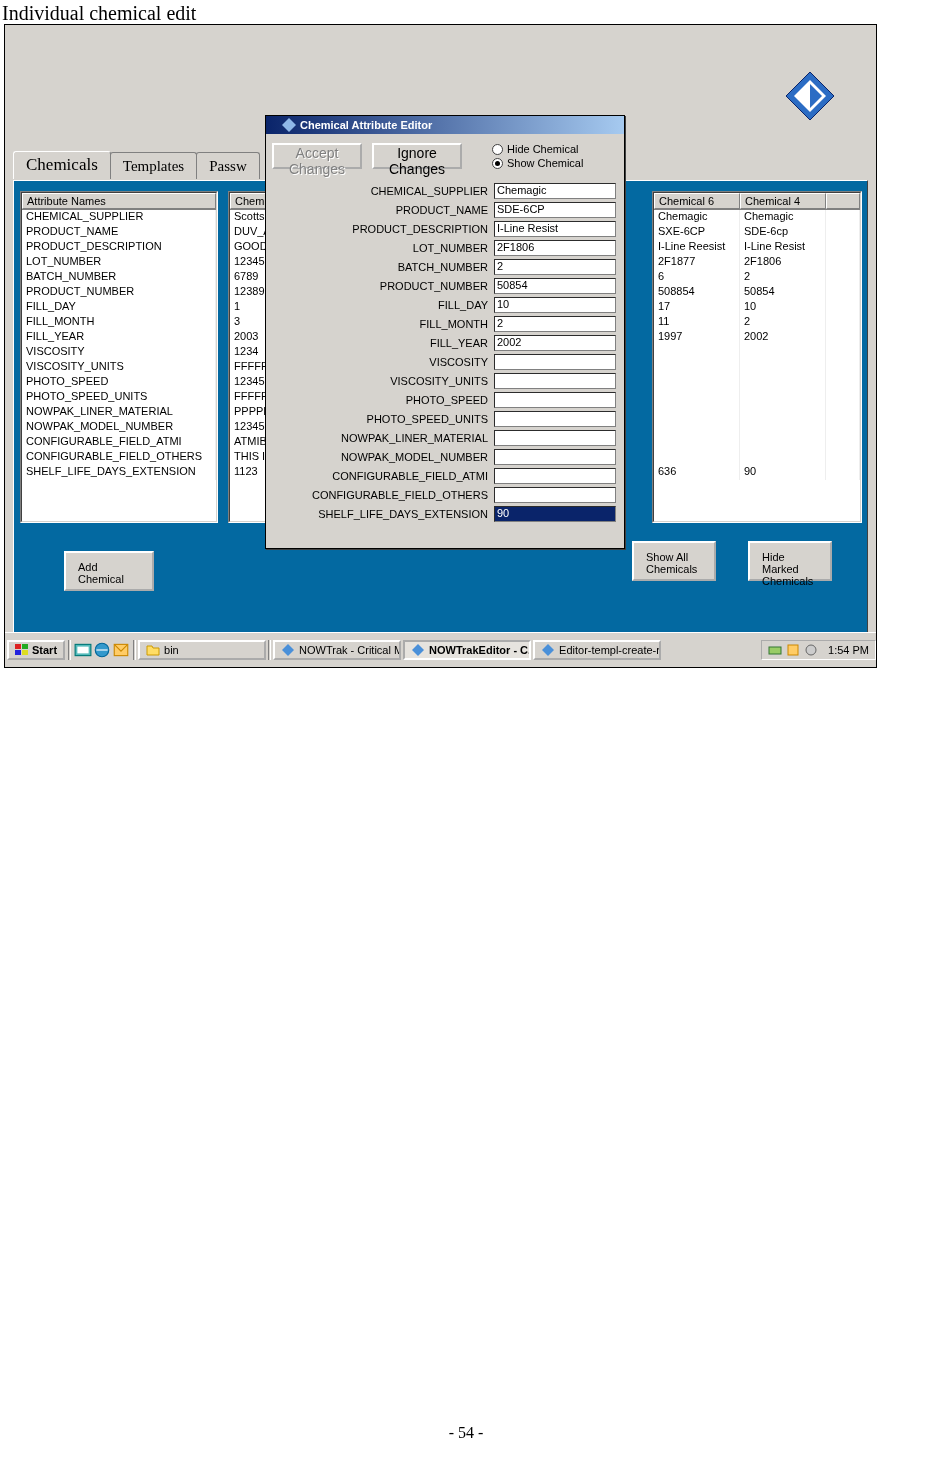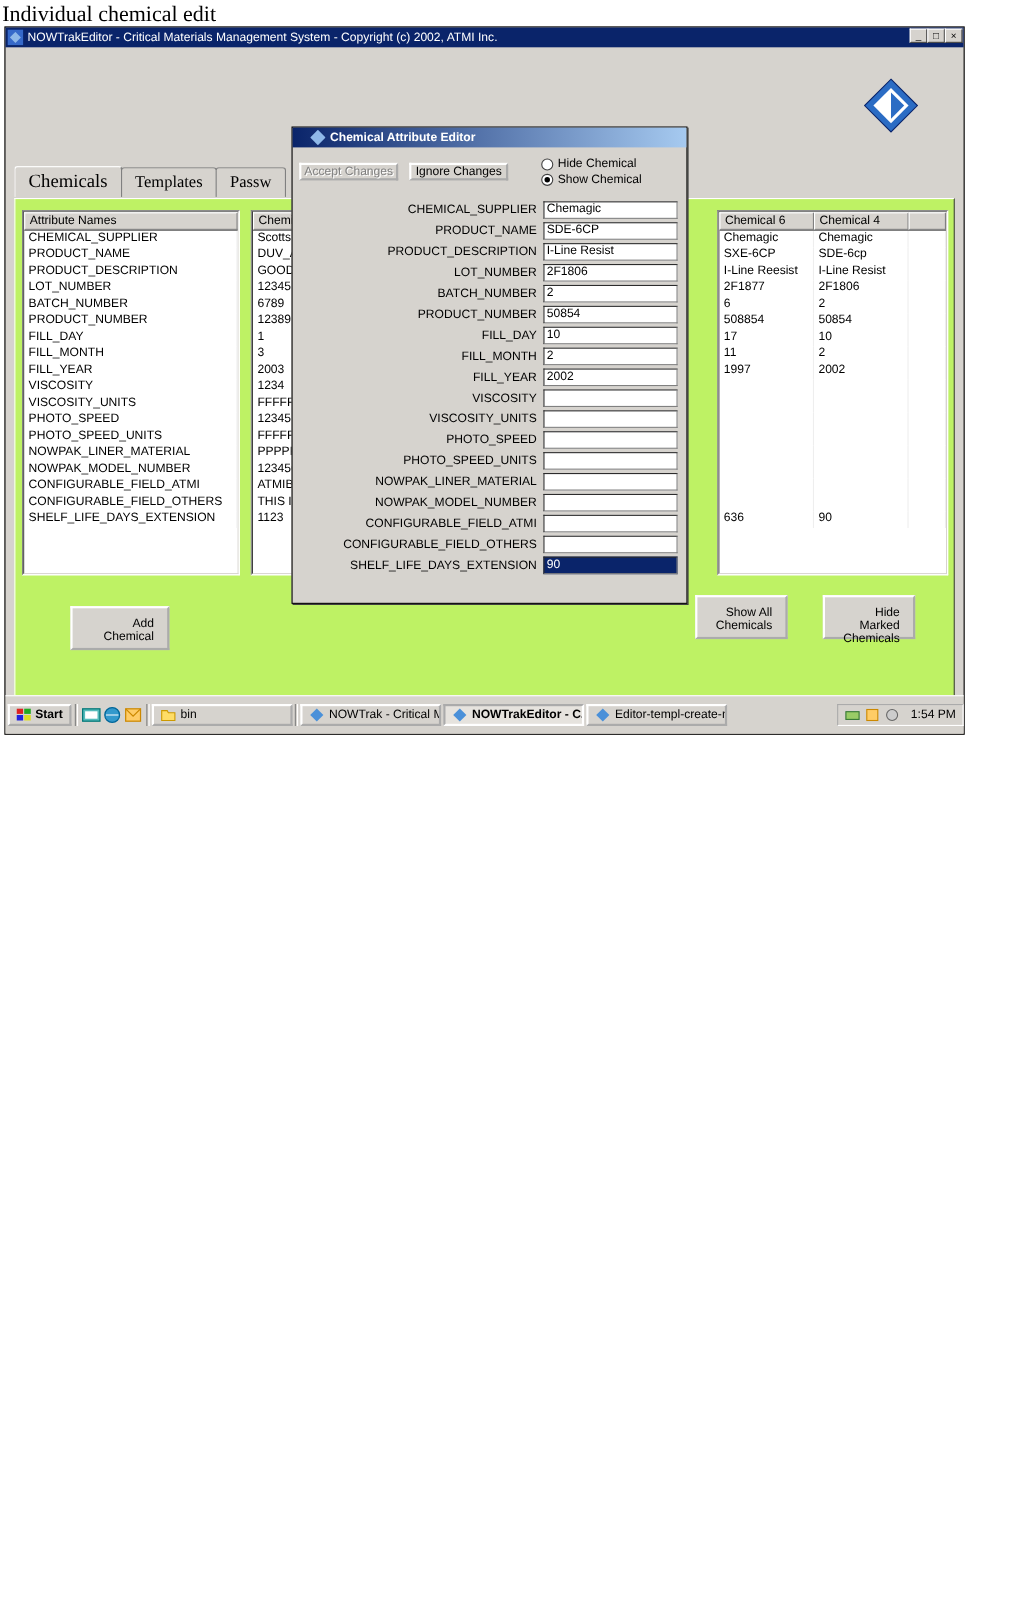--- a/index.html
+++ b/index.html
@@ -11,34 +11,34 @@
   .titlebar .t-icon { width: 14px; height: 14px; background: #3669c9; margin-right: 4px; display: inline-flex; align-items: center; justify-content: center; }
   .titlebar .t-icon svg { width: 10px; height: 10px; }
   .win-controls { position: absolute; right: 1px; top: 1px; display: flex; }
   .win-btn { width: 16px; height: 13px; background: #d6d3ce; border: 1px solid #fff; border-right-color: #404040; border-bottom-color: #404040; font-size: 9px; font-family: Arial; display: flex; align-items: center; justify-content: center; color: #000; line-height: 1; }
   .logo-corner { position: absolute; right: 40px; top: 45px; width: 52px; height: 52px; }
   .logo-corner svg { width: 52px; height: 52px; }
   .tabs-row { position: absolute; left: 8px; top: 126px; display: flex; align-items: flex-end; font-family: "Times New Roman", serif; }
   .tab { background: #d6d3ce; border: 1px solid #808080; border-bottom: none; border-top-left-radius: 3px; border-top-right-radius: 3px; padding: 3px 12px 4px 12px; font-size: 17px; margin-right: -1px; position: relative; }
   .tab.active { background: #d6d3ce; border-top: 1px solid #fff; border-left: 1px solid #fff; z-index: 2; }
   .tab.inactive { font-size: 15px; padding-top: 5px; }
-  .tab-panel { position: absolute; left: 8px; top: 155px; width: 855px; height: 462px; background: #bef264; border: 1px solid #fff; border-right-color: #404040; border-bottom-color: #404040; }
+  .tab-panel { position: absolute; left: 8px; top: 155px; width: 855px; height: 462px; background: #0369a1; border: 1px solid #fff; border-right-color: #404040; border-bottom-color: #404040; }
   .list-box { position: absolute; background: #fff; border: 1px solid #808080; border-right-color:#fff; border-bottom-color:#fff; font-size: 11px; overflow: hidden; }
   .list-inner { border: 1px solid #404040; border-right-color:#d6d3ce; border-bottom-color:#d6d3ce; height: 100%; }
   .list-header { background: #d6d3ce; border-bottom: 1px solid #808080; height: 17px; display: flex; }
   .list-header .hcell { border: 1px solid #fff; border-right-color:#808080; border-bottom-color:#808080; padding: 1px 4px; white-space: nowrap; overflow: hidden; }
   .list-body { }
   .lrow { height: 15px; display: flex; }
   .lcell { padding: 0 4px; white-space: nowrap; overflow: hidden; border-right: 1px solid #eee; }
-  .btn { background: #d6d3ce; border: 2px outset #fff; font-size: 11px; font-family: Tahoma, Arial, sans-serif; padding: 8px 12px; text-align: right; }
+  .btn { background: #d6d3ce; border: 2px outset #fff; font-size: 11px; font-family: Tahoma, Arial, sans-serif; padding: 8px 12px; text-align: left; }
   .editor-window { position: absolute; left: 260px; top: 90px; width: 360px; height: 434px; background: #d6d3ce; border: 1px solid #000; box-shadow: 1px 1px 0 #404040; font-family: Tahoma, Arial, sans-serif; font-size: 11px; }
   .editor-titlebar { height: 18px; background: linear-gradient(to right, #0a246a, #a6caf0); color: #fff; font-size: 11px; font-weight: bold; display: flex; align-items: center; padding-left: 16px; }
   .editor-titlebar .t-icon2 { width: 14px; height: 14px; margin-right: 4px; display: inline-flex; }
   .editor-toolbar { height: 44px; display: flex; align-items: center; padding: 6px; gap: 10px; }
-  .editor-toolbar .ebtn { width: 90px; height: 16px; background: #d6d3ce; border: 2px outset #fff; font-size: 11px; }
+  .editor-toolbar .ebtn { width: 90px; height: 26px; background: #d6d3ce; border: 2px outset #fff; font-size: 14px; }
   .editor-toolbar .ebtn.disabled { color: #808080; text-shadow: 1px 1px #fff; }
   .radio-group { margin-left: 20px; font-size: 11px; }
   .radio-row { display: flex; align-items: center; gap: 4px; height: 14px; }
   .radio-dot { width: 11px; height: 11px; border: 1px solid #404040; border-radius: 50%; background: #fff; display: inline-flex; align-items: center; justify-content: center; }
   .radio-dot .fill { width: 5px; height: 5px; background: #000; border-radius: 50%; }
   .editor-form { padding: 4px 4px; }
   .frow { display: flex; align-items: center; height: 18px; margin-bottom: 1px; }
   .flabel { width: 224px; text-align: right; padding-right: 6px; font-size: 11px; white-space: nowrap; }
   .finput { width: 122px; height: 16px; border: 1px inset #808080; background: #fff; font-size: 11px; padding: 0 2px; }
   .finput.sel { background: #0a246a; color: #fff; }
@@ -56,33 +56,20 @@
   .clock { font-size: 11px; margin-left: 6px; }
   .page-num { position: absolute; bottom: 18px; width: 100%; text-align: center; font-family: "Times New Roman", serif; font-size: 16px; }
 </style>
 </head>
 <body>
 
 <div class="page-wrap">
   <div class="caption">Individual chemical edit</div>
 
   <div class="app-window">
-    <div class="titlebar">
-      <span class="t-icon">
-        <svg viewBox="0 0 10 10">
-            <polygon points="5,0 10,5 5,10 0,5" fill="#8fb8e8"></polygon>
-          </svg>
-      </span>
-      <span>NOWTrakEditor - Critical Materials Management System - Copyright (c) 2002, ATMI Inc.</span>
-      <div class="win-controls">
-        <div class="win-btn">_</div>
-        <div class="win-btn">□</div>
-        <div class="win-btn">×</div>
-      </div>
-    </div>
 
     <div class="logo-corner">
       <svg viewBox="0 0 52 52">
           <polygon points="26,2 50,26 26,50 2,26" fill="#2b6cc4" stroke="#0a246a" stroke-width="1"></polygon>
           <polygon points="26,10 42,26 26,42 10,26" fill="#fff"></polygon>
           <polygon points="26,14 38,26 26,38" fill="#2b6cc4"></polygon>
         </svg>
     </div>
 
     <div class="tabs-row">
@@ -506,13 +493,14 @@
               <rect x="2" y="2" width="10" height="10" fill="#fc6" stroke="#c80"></rect>
             </svg></span>
         <span class="ico"><svg viewBox="0 0 14 14">
               <circle cx="7" cy="7" r="5" fill="#ccc" stroke="#666"></circle>
             </svg></span>
         <span class="clock">1:54 PM</span>
       </div>
     </div>
   </div>
 
+  <div class="page-num">- 54 -</div>
 </div>
 
 </body></html>

